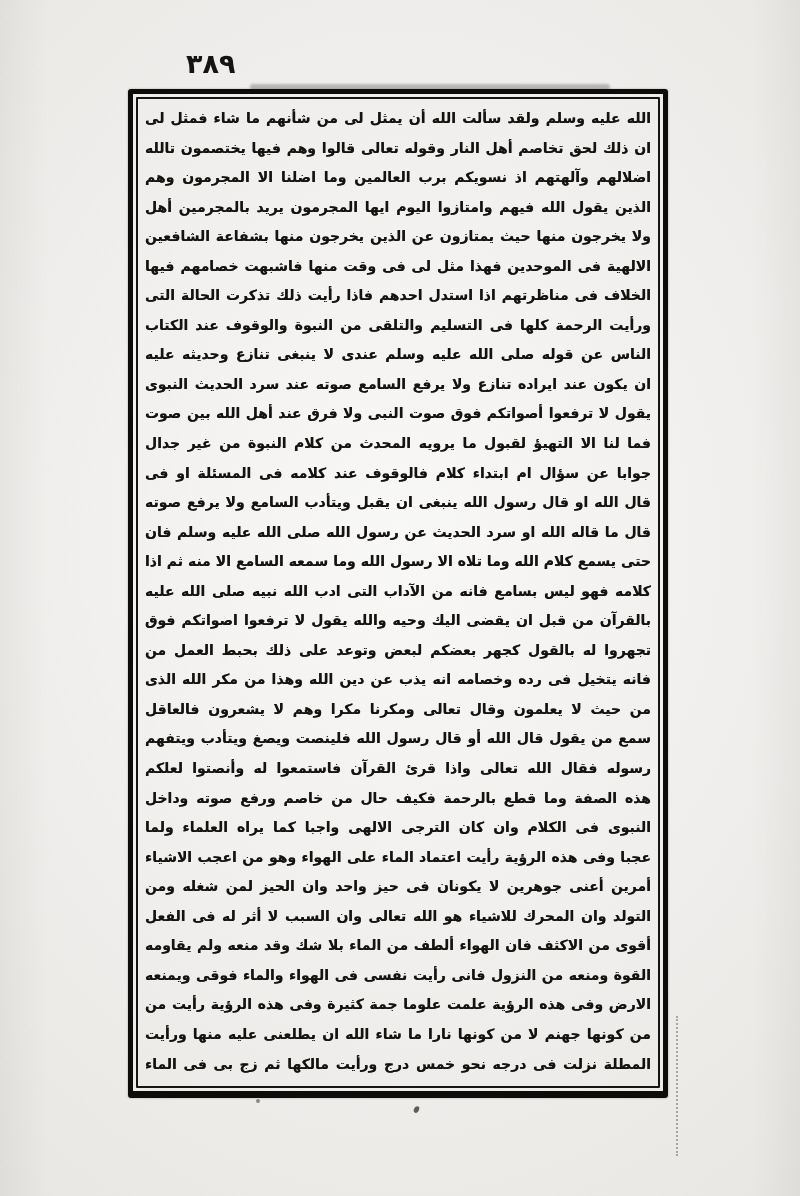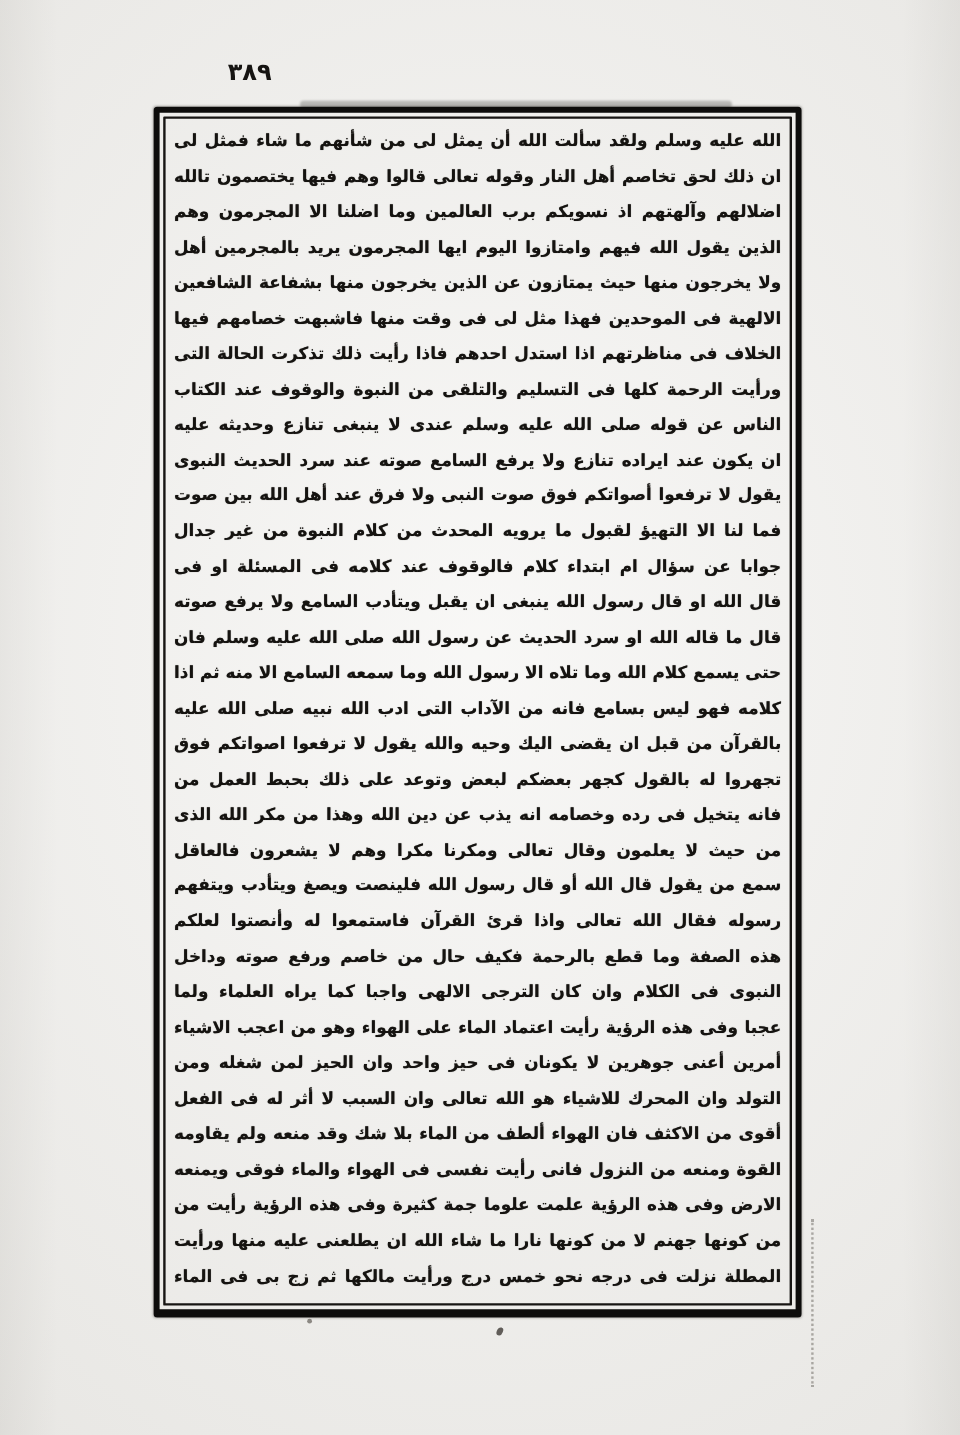--- a/index.html
+++ b/index.html
@@ -14,21 +14,21 @@
     width: 800px; height: 1196px;
     background:
       radial-gradient(ellipse 120% 100% at 50% 45%, rgba(255,255,255,0.55), rgba(120,115,105,0.12) 97%),
       linear-gradient(90deg, rgba(110,105,95,0.10), rgba(0,0,0,0) 6%, rgba(0,0,0,0) 94%, rgba(110,105,95,0.10)),
       #f0efec;
   }
   .page-number {
     position: absolute;
     left: 186px; top: 48px;
     width: 44px;
-    font-size: 20px;
+    font-size: 27px;
     font-weight: bold;
     color: #161412;
     letter-spacing: 2px;
     text-align: center;
   }
   .frame {
     position: absolute;
     left: 128px; top: 89px;
     width: 540px; height: 1009px;
     box-sizing: border-box;

